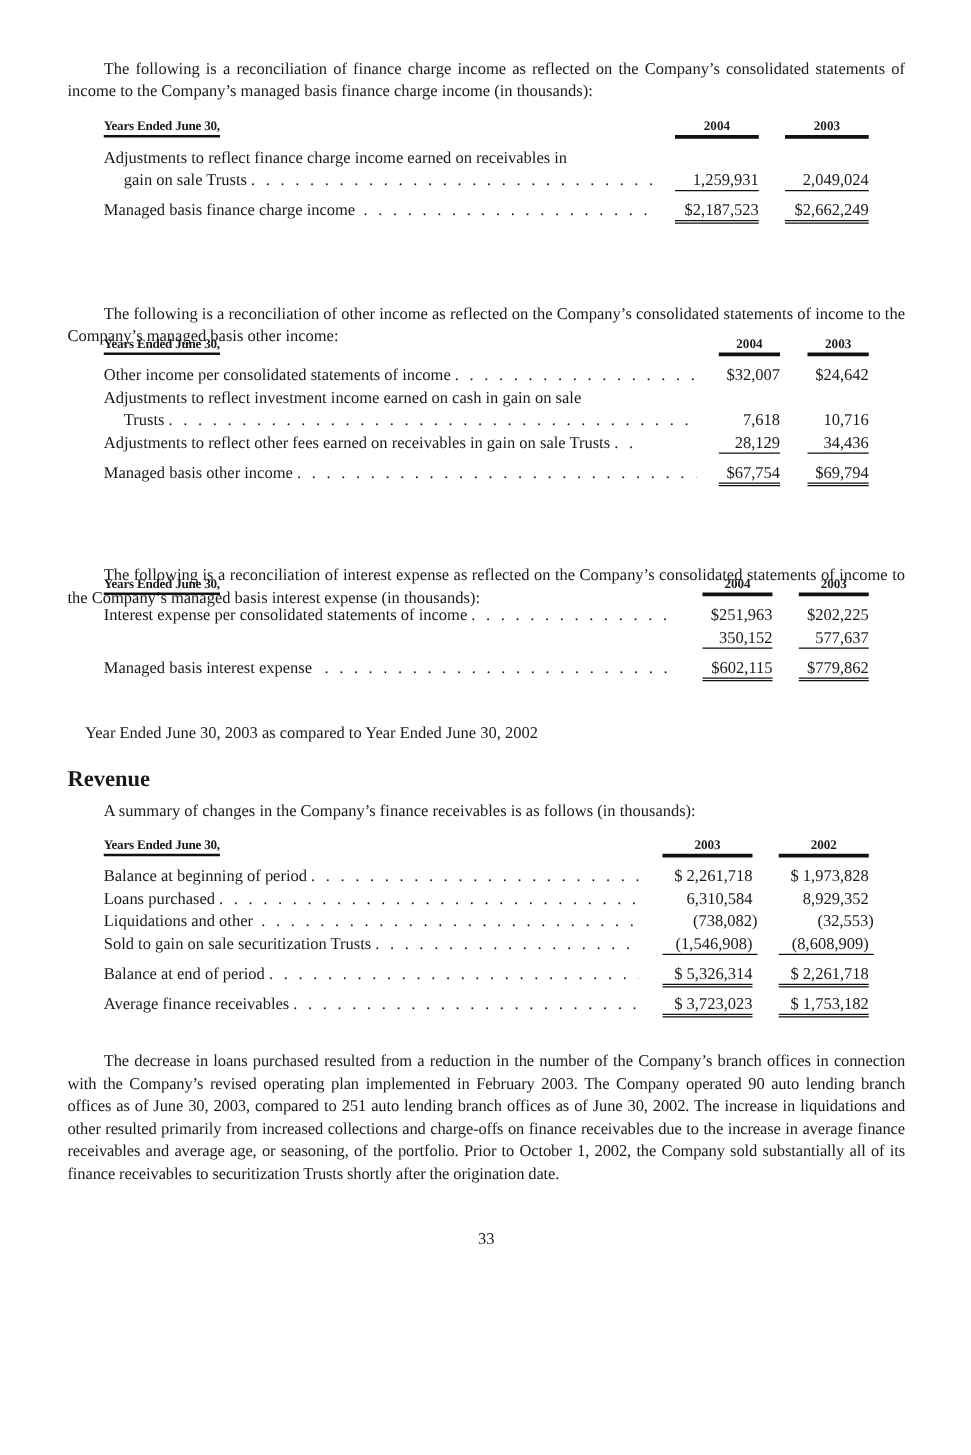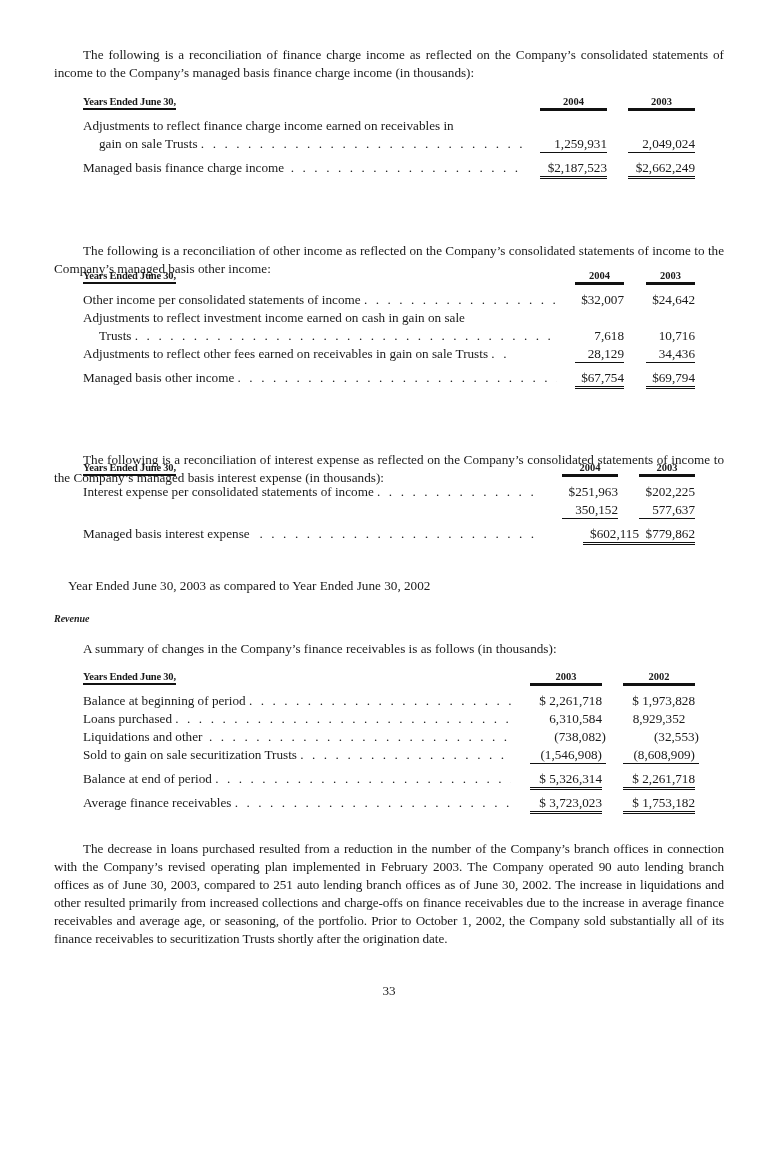--- a/index.html
+++ b/index.html
@@ -11,21 +11,21 @@
   .page { position: absolute; left: 54px; top: 0; width: 670px; }
   .para {
     position: absolute; left: 0; width: 670px;
     line-height: 18px; text-align: justify; text-indent: 29px; margin: 0;
   }
   .para.tight { letter-spacing: -0.1px; }
   .italic-head {
     position: absolute; left: 14px; font-size: 13.2px; margin: 0;
   }
   .bold-head {
-    position: absolute; left: 0; font-weight: bold; font-size: 10px; margin: 0; font-style: italic;
+    position: absolute; left: 0; font-weight: bold; font-size: 18px; margin: 0;
   }
   .intro-line { position: absolute; left: 29px; margin: 0; line-height: 18px; }
 
   
   .tbl { position: absolute; left: 29px; width: 612px; }
   .hdr { position: relative; height: 17px; }
   .hdr .years {
     position: absolute; left: 0; top: 0; font-weight: bold; font-size: 10.5px;
     letter-spacing: -0.2px; border-bottom: 2.5px solid #111; padding-bottom: 1px;
     white-space: nowrap;
@@ -125,21 +125,21 @@
       <span class="v" style="left:479px;width:56px;">$251,963</span>
       <span class="v" style="left:556px;width:56px;">$202,225</span>
     </div>
     <div class="row">
       <span class="v u1" style="left:479px;width:56px;">350,152</span>
       <span class="v u1" style="left:556px;width:56px;">577,637</span>
     </div>
     <div class="gap6"></div>
     <div class="row">
       <span class="lbl" style="width:460px;"><span>Managed basis interest expense</span> &nbsp;&nbsp;<span class="dots">. . . . . . . . . . . . . . . . . . . . . . . . . . . . . . . . . . . . . . . . . . . . . . . . . . . . . . . . . . . . . . .</span></span>
-      <span class="v u2" style="left:500px;width:56px;font-family:Liberation Serif, serif;">$602,115</span>
+      <span class="v u2" style="left:479px;width:56px;font-family:Liberation Serif, serif;">$602,115</span>
       <span class="v u2" style="left:556px;width:56px;">$779,862</span>
     </div>
   </div>
 
   <p class="italic-head" style="top:578px;">Year Ended June 30, 2003 as compared to Year Ended June 30, 2002</p>
 
   <p class="bold-head" style="top:613px;">Revenue</p>
   <p class="intro-line" style="top:640px;">A summary of changes in the Company’s finance receivables is as follows (in thousands):</p>
 
   <div class="tbl" style="top:671px;">
@@ -150,21 +150,21 @@
     </div>
     <div class="gap4"></div>
     <div class="row">
       <span class="lbl" style="width:428px;"><span>Balance at beginning of period</span> <span class="dots">. . . . . . . . . . . . . . . . . . . . . . . . . . . . . . . . . . . . . . . . . . . . . . . . . . . . . . . . . . . . . . .</span></span>
       <span class="v" style="left:447px;width:72px;">$ 2,261,718</span>
       <span class="v" style="left:540px;width:72px;">$ 1,973,828</span>
     </div>
     <div class="row">
       <span class="lbl" style="width:428px;"><span>Loans purchased</span> <span class="dots">. . . . . . . . . . . . . . . . . . . . . . . . . . . . . . . . . . . . . . . . . . . . . . . . . . . . . . . . . . . . . . .</span></span>
       <span class="v" style="left:447px;width:72px;">6,310,584</span>
-      <span class="v" style="left:540px;width:72px;text-align:center;">8,929,352</span>
+      <span class="v" style="left:540px;width:72px;">8,929,352</span>
     </div>
     <div class="row">
       <span class="lbl" style="width:428px;"><span>Liquidations and other</span> &nbsp;<span class="dots">. . . . . . . . . . . . . . . . . . . . . . . . . . . . . . . . . . . . . . . . . . . . . . . . . . . . . . . . . . . . . . .</span></span>
       <span class="v" style="left:447px;width:76px;">(738,082)</span>
       <span class="v" style="left:540px;width:76px;">(32,553)</span>
     </div>
     <div class="row">
       <span class="lbl" style="width:428px;"><span>Sold to gain on sale securitization Trusts</span> <span class="dots">. . . . . . . . . . . . . . . . . . . . . . . . . . . . . . . . . . . . . . . . . . . . . . . . . . . . . . . . . . . . . . .</span></span>
       <span class="v u1" style="left:447px;width:72px;padding-right:4px;margin-right:-4px;">(1,546,908)</span>
       <span class="v u1" style="left:540px;width:72px;padding-right:4px;margin-right:-4px;">(8,608,909)</span>

